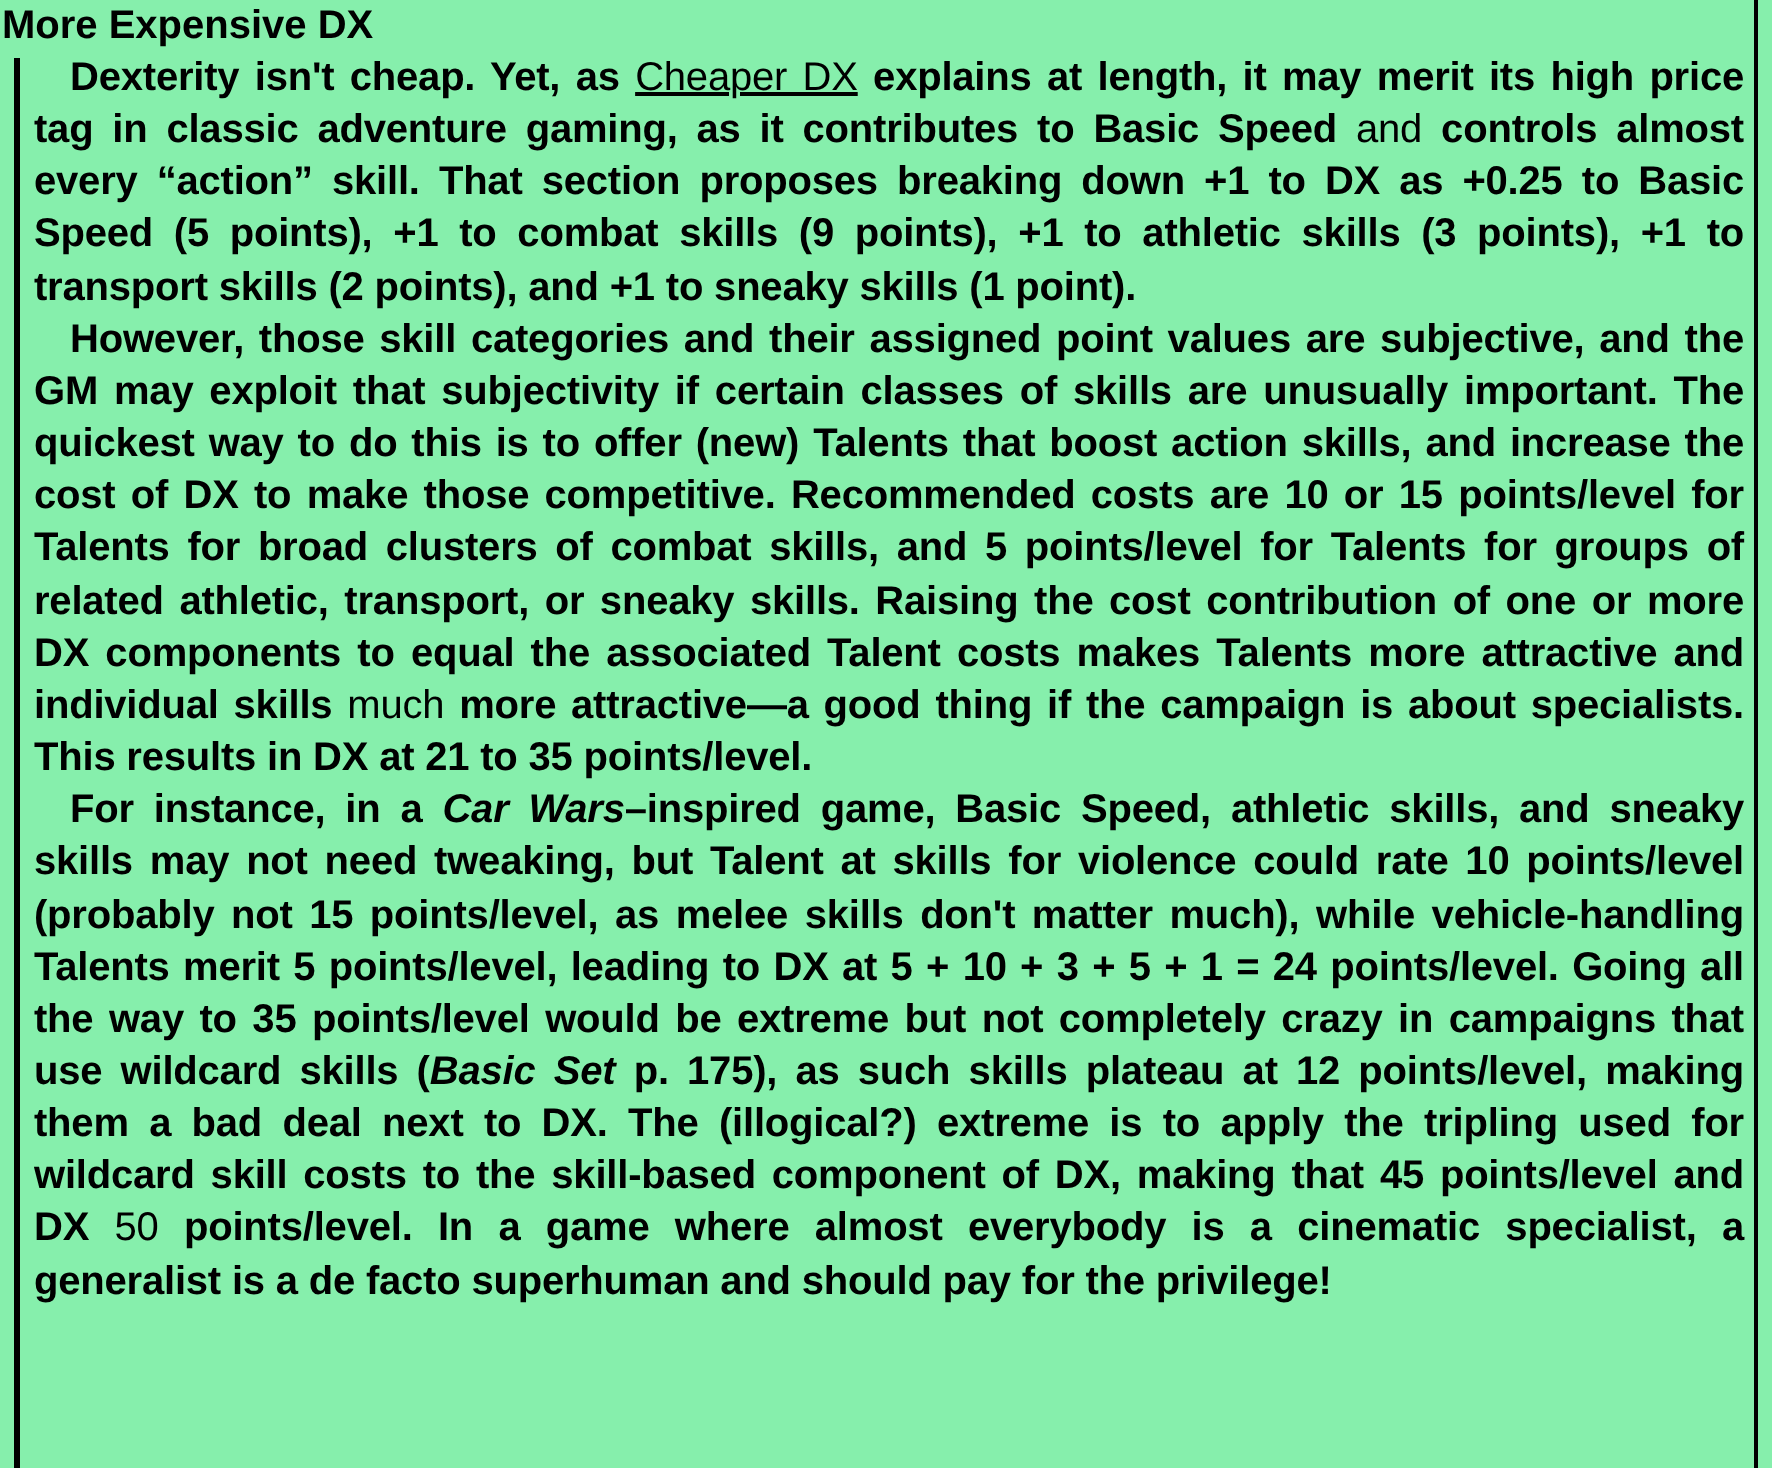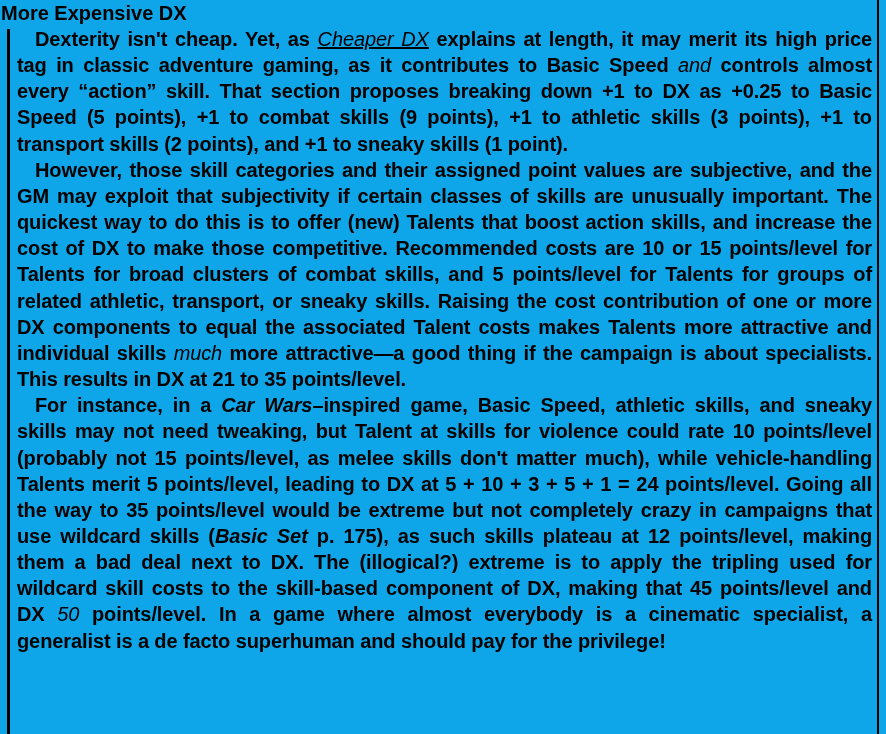--- a/index.html
+++ b/index.html
@@ -4,21 +4,21 @@
 <style>
   html, body {
     margin: 0;
     padding: 0;
     background: #ffffff;
   }
   .screen {
     position: relative;
     width: 886px;
     height: 734px;
-    background: #0ea5e9;
+    background: #86efac;
     color: #000000;
     font-family: "Liberation Sans", sans-serif;
     overflow: hidden;
   }
   .page-title {
     position: absolute;
     left: 1px;
     top: 1px;
     font-size: 20px;
     font-weight: bold;
@@ -50,23 +50,23 @@
   .para {
     margin: 0;
     padding: 0;
     font-size: 20px;
     line-height: 26.15px;
     text-align: justify;
     text-indent: 18px;
     letter-spacing: -0.1px;
   }
   .run.normal { font-style: normal; font-weight: bold; }
-  .run.italic { font-style: italic; }
+  .run.italic { }
   .run.bold-italic { font-style: italic; font-weight: bold; margin-top: 20px; }
-  .run.italic-underline { font-style: italic; text-decoration: underline; }
+  .run.italic-underline { text-decoration: underline; }
 </style>
 </head>
 <body>
 
 <div class="screen">
   <div class="page-title">More Expensive DX</div>
 
   <div class="left-rule"></div>
   <div class="right-border"></div>
 

